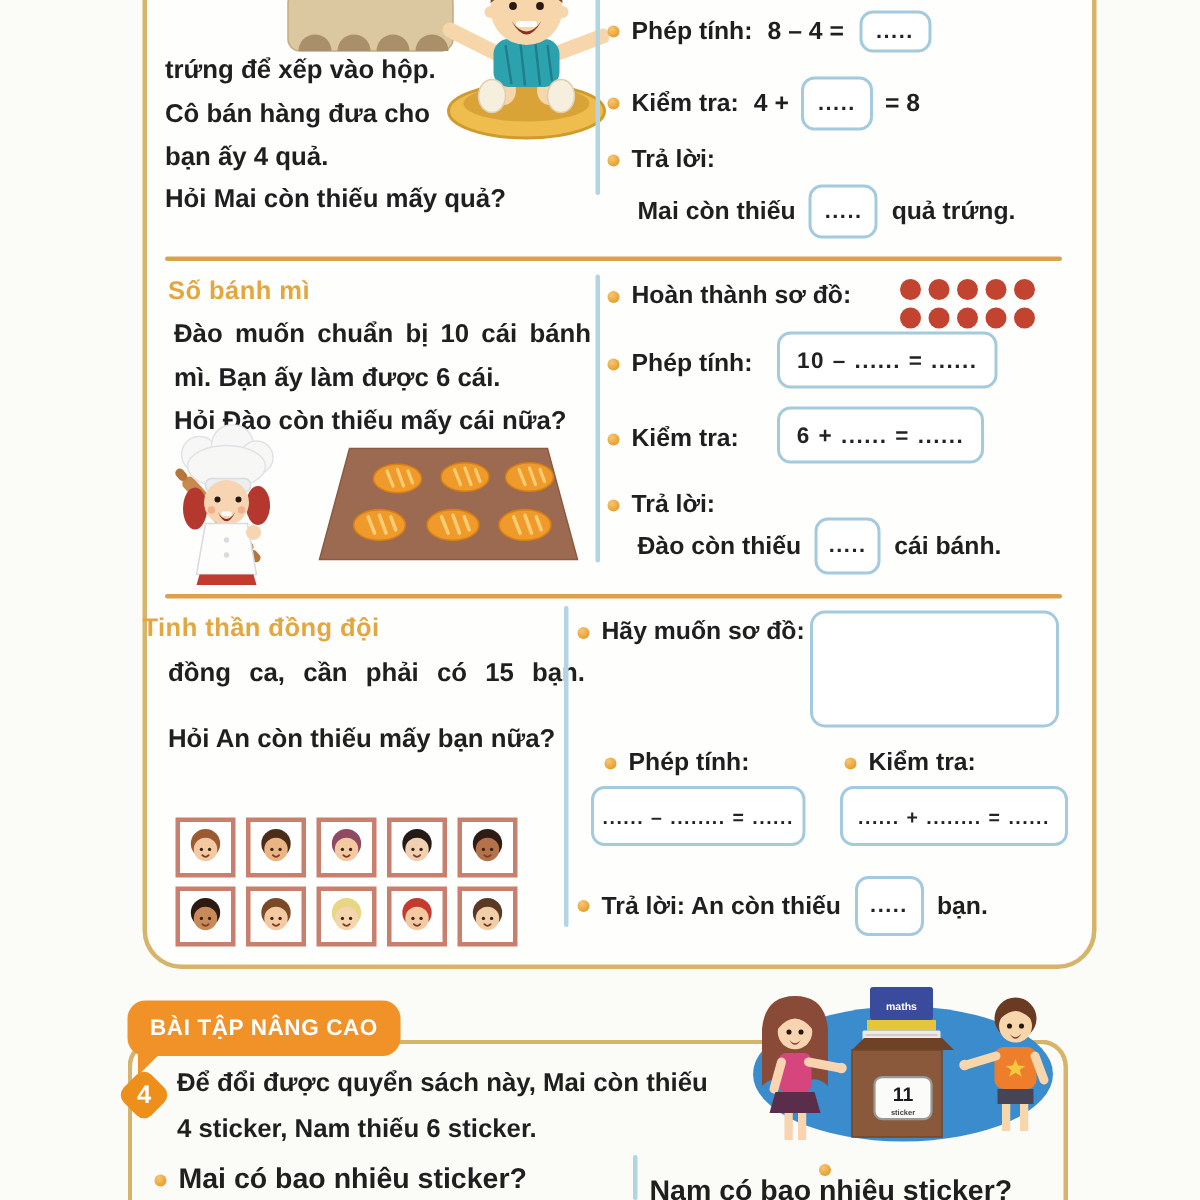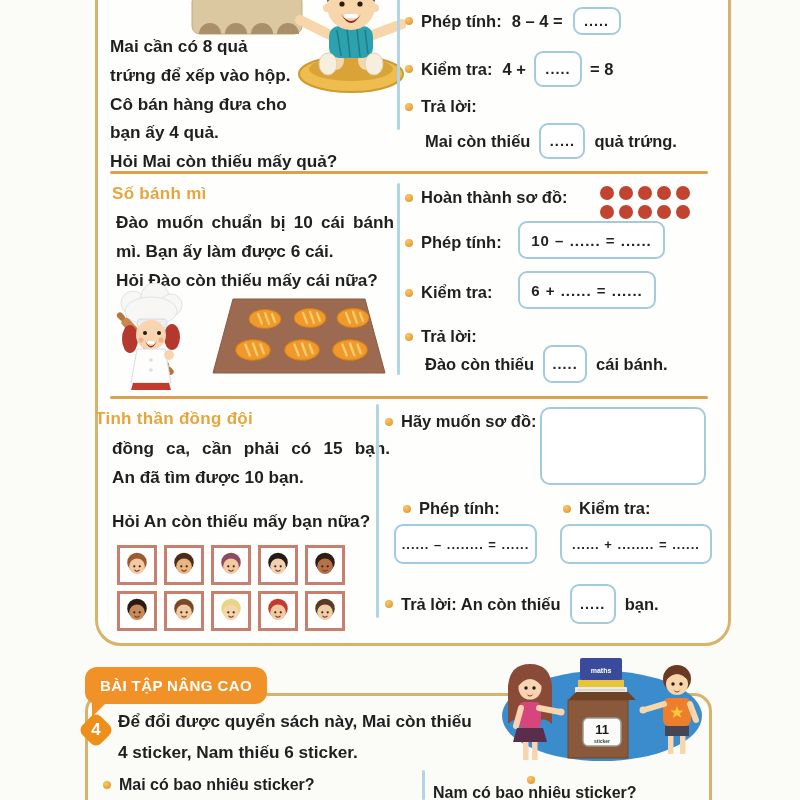--- a/index.html
+++ b/index.html
@@ -29,21 +29,21 @@
   .face-cell svg{width:100%;height:100%;display:block;}
   .badge{left:85px;top:667px;width:182px;height:37px;background:#f09227;border-radius:12px;
          display:flex;align-items:center;justify-content:center;color:#fff;font-size:15px;
          letter-spacing:.4px;z-index:3;}
   .badge::after{content:"";position:absolute;left:7px;bottom:-13px;width:0;height:0;
                 border-top:15px solid #f09227;border-right:15px solid transparent;}
   .num4wrap{left:81px;top:715px;width:30px;height:30px;z-index:3;}
   .num4bg{position:absolute;inset:2px;background:#ee8f1c;border-radius:7px;transform:rotate(45deg);}
   .num4label{position:absolute;inset:0;display:flex;align-items:center;justify-content:center;
              color:#fff;font-size:17px;}
-  .q{font-size:16px;}
+  .q{font-size:19px;}
   svg text{font-family:"Liberation Sans",sans-serif;}
 </style>
 </head>
 <body>
 
 <div class="page">
 
   <div class="abs mainbox"></div>
 
   <div>
@@ -77,21 +77,20 @@
         <path d="M31 28 Q32 10 46 10 Q55 2 66 10 Q78 12 79 28 Q67 18 55 19 Q43 18 31 28 Z" fill="#7b4a28"></path>
         <circle cx="46" cy="30" r="2.6" fill="#2a1a12"></circle>
         <circle cx="64" cy="30" r="2.6" fill="#2a1a12"></circle>
         <path d="M41 24 q5 -3 9 0 M60 24 q5 -3 9 0" stroke="#5a3a20" stroke-width="1.6" fill="none" stroke-linecap="round"></path>
         <path d="M45 40 Q55 54 65 40 Q55 58 45 40 Z" fill="#8a2f23"></path>
         <rect x="48" y="40" width="14" height="4" rx="2" fill="#ffffff"></rect>
       </g>
     </svg>
 
     <div class="abs" style="left:110px;top:32px;width:292px;">
-      <div class="bodyline">Mai cần có 8 quả</div>
       <div class="bodyline">trứng để xếp vào hộp.</div>
       <div class="bodyline">Cô bán hàng đưa cho</div>
       <div class="bodyline">bạn ấy 4 quả.</div>
       <div class="bodyline">Hỏi Mai còn thiếu mấy quả?</div>
     </div>
 
     <div class="abs vdiv" style="left:397px;top:-10px;height:140px;"></div>
 
     <div class="abs brow" style="left:405px;top:7px;">
       <span class="bullet"></span>
@@ -210,21 +209,20 @@
       <span>cái bánh.</span>
     </div>
   </div>
 
   <div class="abs hdiv" style="left:110px;top:396px;width:598px;"></div>
 
   <div>
     <div class="abs title" style="left:95px;top:409px;text-align:right;">Tinh thần đồng đội</div>
     <div class="abs" style="left:112px;top:434px;width:278px;">
       <div class="bodyline justify">đồng ca, cần phải có 15 bạn.</div>
-      <div class="bodyline">An đã tìm được 10 bạn.</div>
       <div class="bodyline" style="margin-top:15px;">Hỏi An còn thiếu mấy bạn nữa?</div>
     </div>
 
     <div class="abs face-grid" style="left:117px;top:545px;">
         <span class="face-cell">
           <svg viewBox="0 0 40 40">
             <circle cx="20" cy="17" r="11.5" fill="#9c5a33"></circle>
             <circle cx="20" cy="21.5" r="9.2" fill="#f2c9a0"></circle>
             <circle cx="16.8" cy="21.5" r="1.3" fill="#352318"></circle>
             <circle cx="23.2" cy="21.5" r="1.3" fill="#352318"></circle>

